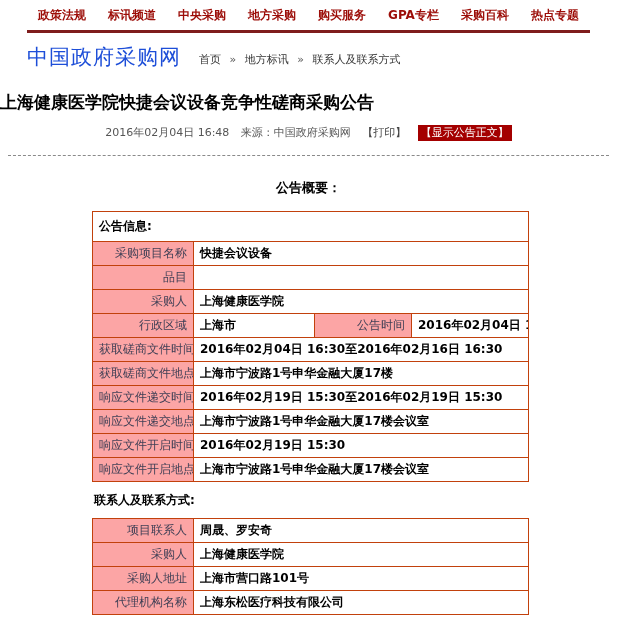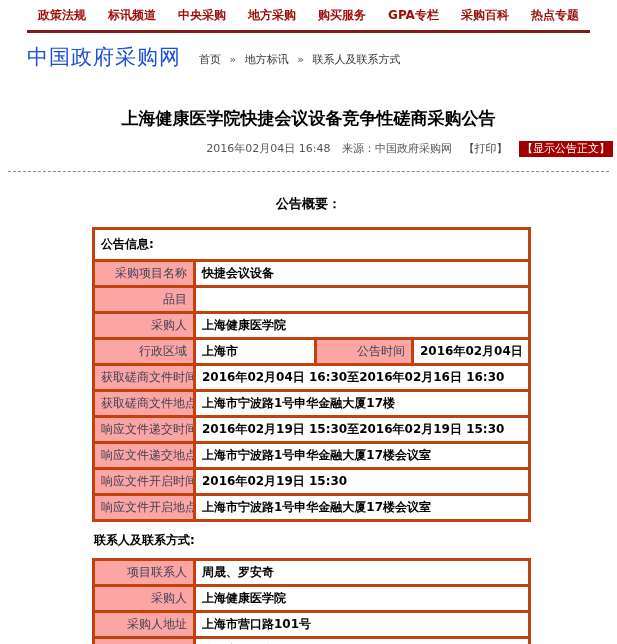--- a/index.html
+++ b/index.html
@@ -19,34 +19,34 @@
     font-size:12px; font-weight:bold; color:#9c0d08; text-decoration:none;
     cursor:pointer; white-space:nowrap;
   }
   
   .logo-row { display:flex; align-items:center; margin:10px 0 0 27px; }
   .logo { font-size:21px; font-weight:normal; color:#1d4ed8; letter-spacing:1px; cursor:pointer; }
   .breadcrumb { font-size:11px; color:#333; margin-left:18px; margin-top:4px; }
   .breadcrumb a { color:#333; text-decoration:none; cursor:pointer; }
   .breadcrumb .sep { margin:0 5px; color:#555; }
   
-  .title { text-align:center; font-size:17px; font-weight:bold; margin-top:36px; }
-  .meta { text-align:right; font-size:11px; color:#555; margin-top:11px; }
+  .title { text-align:left; font-size:17px; font-weight:bold; margin-top:20px; }
+  .meta { text-align:center; font-size:11px; color:#555; margin-top:11px; }
   .meta span { margin:0 4px; }
   .meta .print { color:#444; cursor:pointer; }
   .badge {
     background:#a40000; color:#ffffff; padding:1px 3px 2px;
     font-size:11px; cursor:pointer;
   }
   .dashed { border:none; border-top:1px dashed #8a8a8a; margin:15px 8px 0; }
   .summary-heading { text-align:center; font-size:13px; font-weight:bold; color:#000000; margin-top:23px; }
   
   .tables { width:436px; margin:14px 0 0 92px; }
   table { border-collapse:collapse; width:436px; table-layout:fixed; font-size:12px; }
-  td { border:3px solid #c2410c; padding:3px 6px; height:22px; overflow:hidden; white-space:nowrap; }
+  td { border:1px solid #c2410c; padding:3px 6px; height:22px; overflow:hidden; white-space:nowrap; }
   td.label { background:#fca5a5; color:#3f3f55; text-align:right; font-weight:normal; }
   td.value { font-weight:bold; color:#000; text-align:left; }
   tr.section-row td { background:#ffffff; font-weight:bold; text-align:left; padding:6px; }
   .contact-heading { font-size:12px; font-weight:bold; margin:10px 0 9px 2px; }
 </style>
 </head>
 <body>
 
 <div class="topnav">
   <a>政策法规</a>

